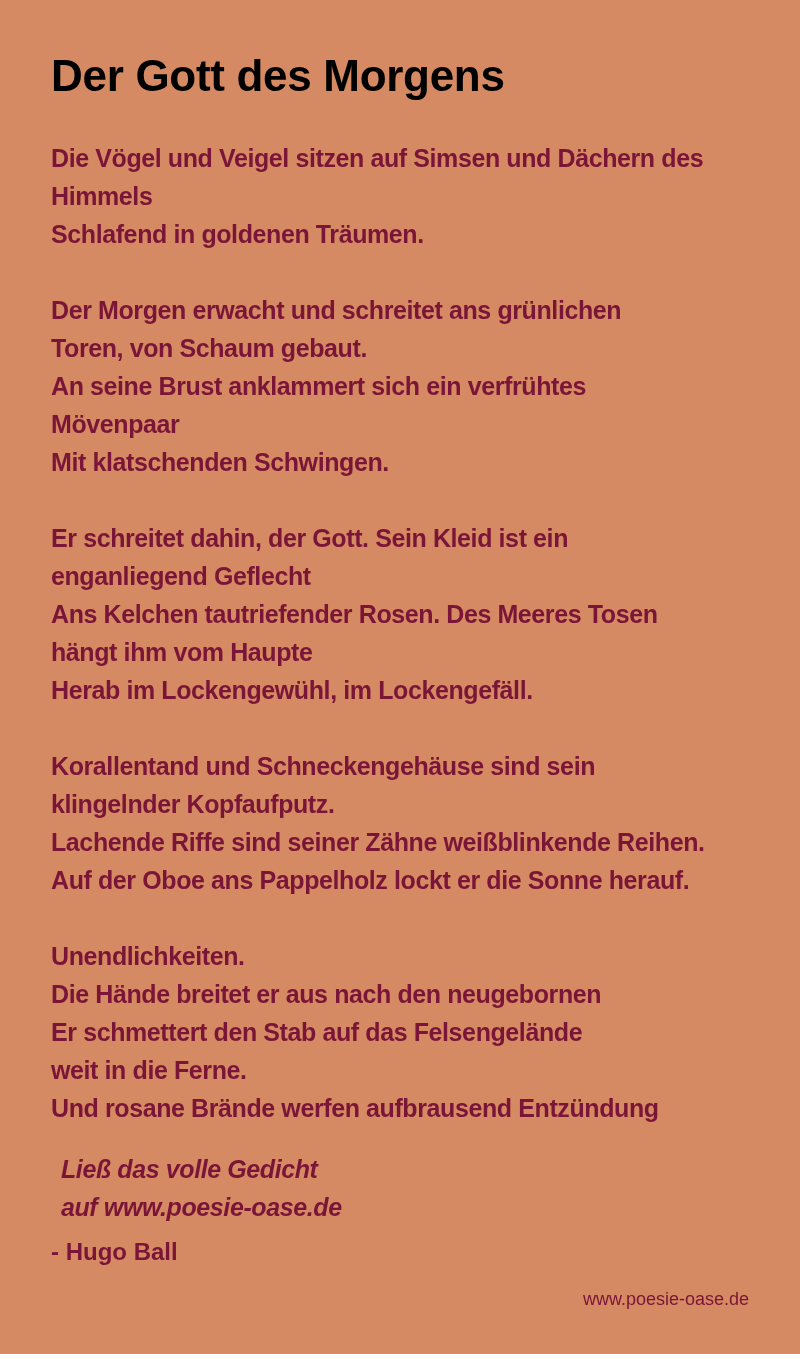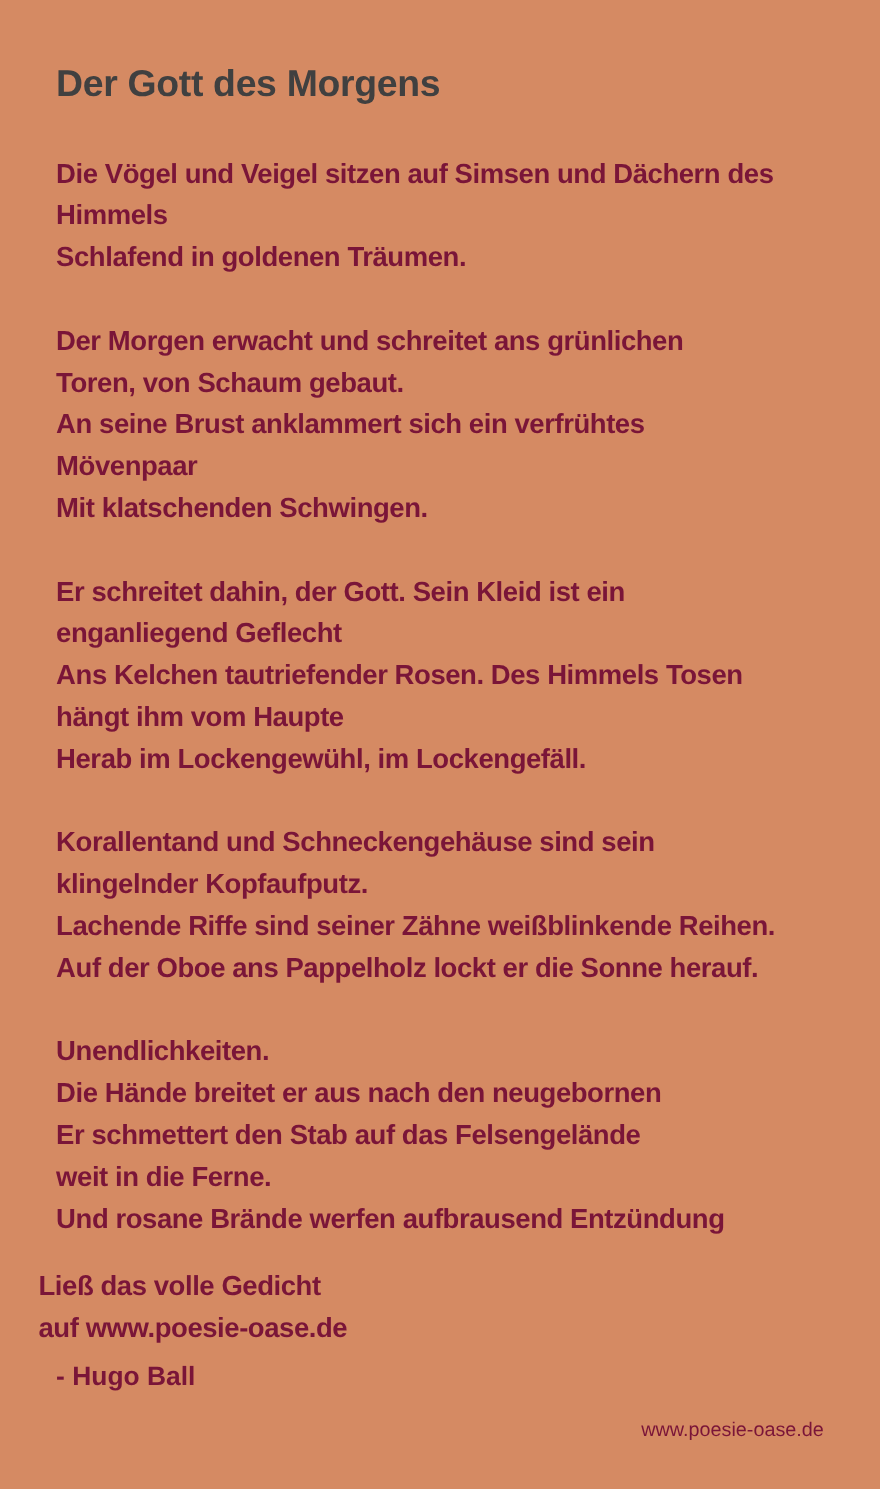--- a/index.html
+++ b/index.html
@@ -13,25 +13,25 @@
       position: relative;
       overflow: hidden;
       font-family: "Liberation Sans", "DejaVu Sans", sans-serif;
       color: #7A1538;
     }
     .title {
       position: absolute;
       left: 51px;
       top: 54px;
       margin: 0;
-      font-size: 34px;
+      font-size: 44px;
       font-weight: 700;
       line-height: 44px;
       letter-spacing: -0.3px;
-      color: #404040;
+      color: #000000;
       white-space: nowrap;
     }
     .poem {
       position: absolute;
       left: 51px;
       top: 139px;
       width: 710px;
     }
     .stanza {
       margin: 0 0 38px 0;
@@ -39,23 +39,24 @@
     .line {
       display: block;
       font-size: 25px;
       font-weight: 700;
       line-height: 38px;
       letter-spacing: -0.4px;
       white-space: normal;
     }
     .cta {
       position: absolute;
-      left: 35px;
+      left: 61px;
       top: 1150px;
       width: 600px;
+      font-style: italic;
     }
     .cta .line {
       font-size: 25px;
       line-height: 38px;
     }
     .author {
       position: absolute;
       left: 51px;
       top: 1238px;
       font-size: 24px;
@@ -87,21 +88,21 @@
   <div class="stanza">
     <span class="line">Der Morgen erwacht und schreitet ans grünlichen</span>
     <span class="line">Toren, von Schaum gebaut.</span>
     <span class="line">An seine Brust anklammert sich ein verfrühtes</span>
     <span class="line">Mövenpaar</span>
     <span class="line">Mit klatschenden Schwingen.</span>
   </div>
   <div class="stanza">
     <span class="line">Er schreitet dahin, der Gott. Sein Kleid ist ein</span>
     <span class="line">enganliegend Geflecht</span>
-    <span class="line">Ans Kelchen tautriefender Rosen. Des Himmels Tosen</span>
+    <span class="line">Ans Kelchen tautriefender Rosen. Des Meeres Tosen</span>
     <span class="line">hängt ihm vom Haupte</span>
     <span class="line">Herab im Lockengewühl, im Lockengefäll.</span>
   </div>
   <div class="stanza">
     <span class="line">Korallentand und Schneckengehäuse sind sein</span>
     <span class="line">klingelnder Kopfaufputz.</span>
     <span class="line">Lachende Riffe sind seiner Zähne weißblinkende Reihen.</span>
     <span class="line">Auf der Oboe ans Pappelholz lockt er die Sonne herauf.</span>
   </div>
   <div class="stanza">

